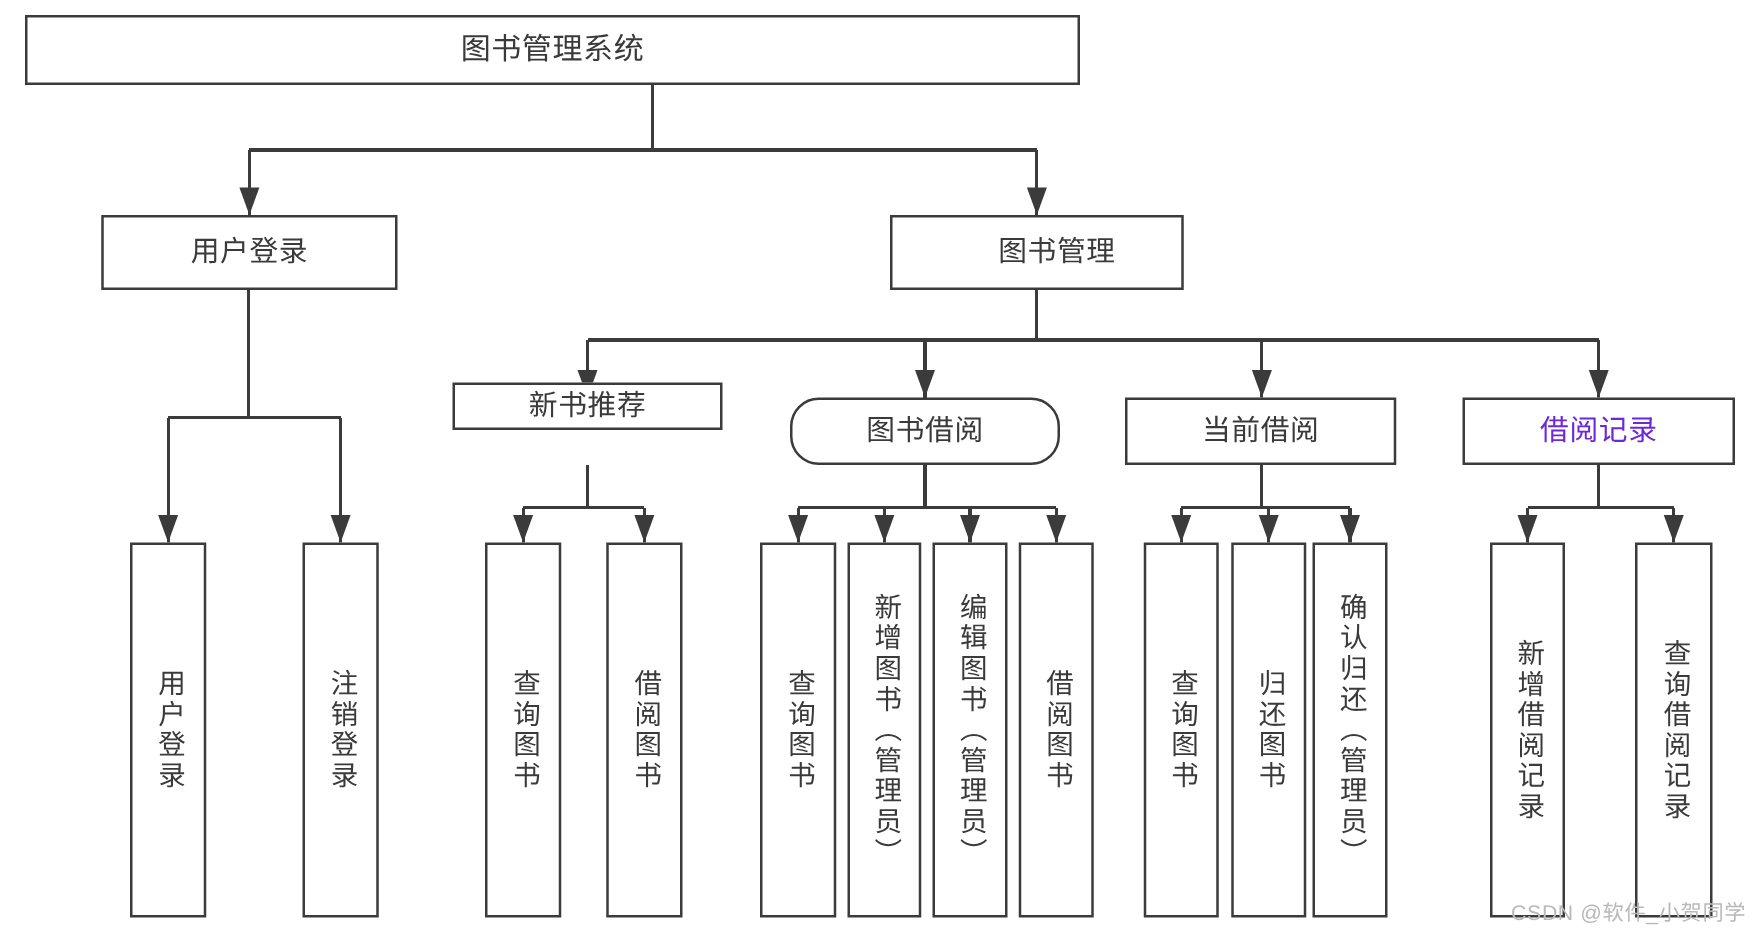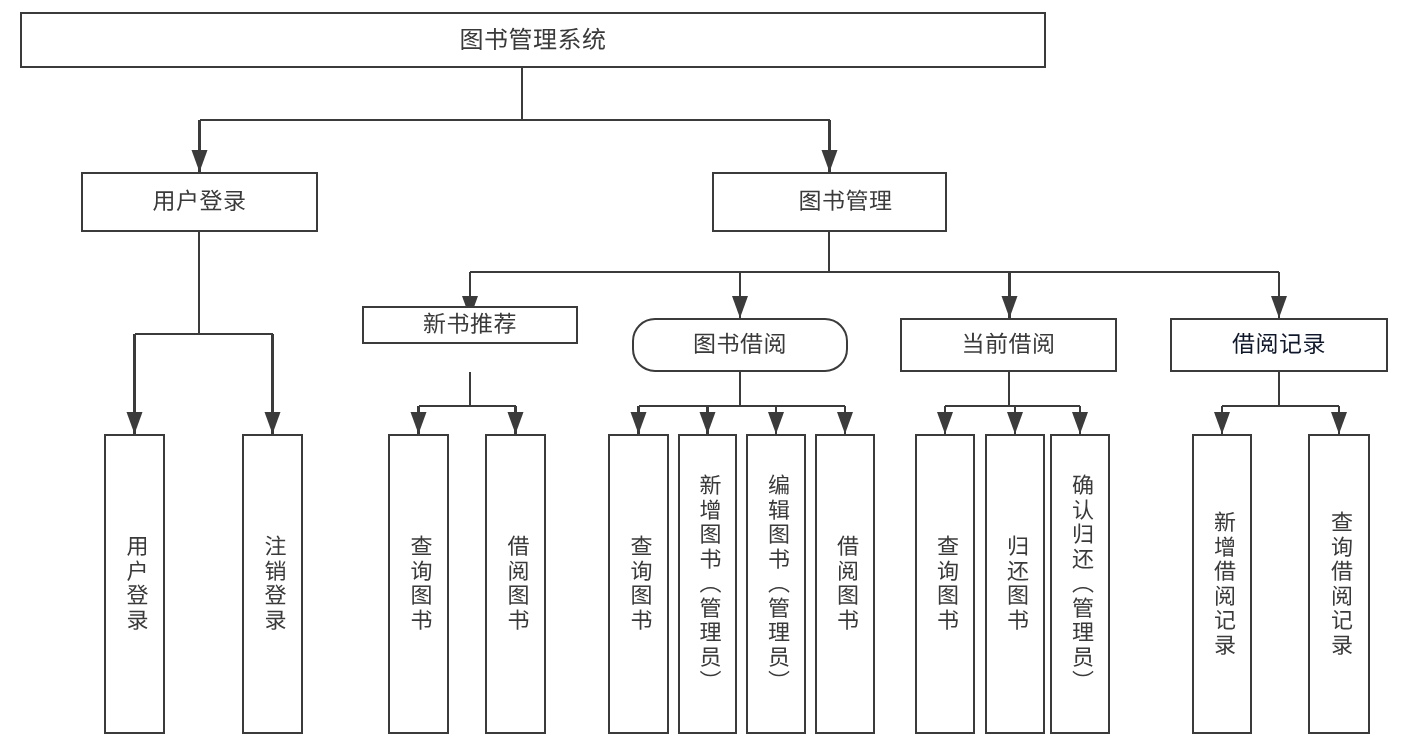--- a/index.html
+++ b/index.html
@@ -125,40 +125,40 @@
       <polygon points="1072,412 1088,412 1080,434" fill="#3b3b3b"></polygon>
       <line x1="1279" y1="372" x2="1279" y2="406" stroke="#3b3b3b" stroke-width="2.5" shape-rendering="crispEdges"></line>
       <line x1="1222" y1="406" x2="1339" y2="406" stroke="#3b3b3b" stroke-width="2.5" shape-rendering="crispEdges"></line>
       <line x1="1222" y1="406" x2="1222" y2="434" stroke="#3b3b3b" stroke-width="2.5" shape-rendering="crispEdges"></line>
       <polygon points="1214,412 1230,412 1222,434" fill="#3b3b3b"></polygon>
       <line x1="1339" y1="406" x2="1339" y2="434" stroke="#3b3b3b" stroke-width="2.5" shape-rendering="crispEdges"></line>
       <polygon points="1331,412 1347,412 1339,434" fill="#3b3b3b"></polygon>
     </svg>
 
   <div id="node-layer">
-      <div class="node-box horizontal root" style="left: 20px; top: 12px; width: 1026px; height: 56px; border-color: rgb(59, 59, 59);">
+      <div class="node-box horizontal root" style="left: 20px; top: 12px; width: 844px; height: 56px; border-color: rgb(59, 59, 59);">
         <div class="node-label" style="color: rgb(58, 58, 58);">图书管理系统</div>
       </div>
       <div class="node-box horizontal" style="left: 81px; top: 172px; width: 237px; height: 60px; border-color: rgb(59, 59, 59);">
         <div class="node-label" style="color: rgb(58, 58, 58);">用户登录</div>
       </div>
       <div class="node-box horizontal" style="left: 712px; top: 172px; width: 235px; height: 60px; border-color: rgb(59, 59, 59); padding-left: 32px;">
         <div class="node-label" style="color: rgb(58, 58, 58);">图书管理</div>
       </div>
       <div class="node-box horizontal" style="left: 362px; top: 306px; width: 216px; height: 38px; border-color: rgb(59, 59, 59);">
         <div class="node-label" style="color: rgb(58, 58, 58);">新书推荐</div>
       </div>
       <div class="node-box horizontal" style="left: 632px; top: 318px; width: 216px; height: 54px; border-color: rgb(59, 59, 59); border-radius: 23px;">
         <div class="node-label" style="color: rgb(58, 58, 58);">图书借阅</div>
       </div>
       <div class="node-box horizontal" style="left: 900px; top: 318px; width: 217px; height: 54px; border-color: rgb(59, 59, 59);">
         <div class="node-label" style="color: rgb(58, 58, 58);">当前借阅</div>
       </div>
       <div class="node-box horizontal" style="left: 1170px; top: 318px; width: 218px; height: 54px; border-color: rgb(59, 59, 59);">
-        <div class="node-label" style="color: #0f172a;">借阅记录</div>
+        <div class="node-label" style="color: #6d28d9;">借阅记录</div>
       </div>
       <div class="node-box vertical" style="left: 104px; top: 434px; width: 61px; height: 300px; border-color: rgb(59, 59, 59);">
         <div class="node-label" style="color: rgb(58, 58, 58);">用户登录</div>
       </div>
       <div class="node-box vertical" style="left: 242px; top: 434px; width: 61px; height: 300px; border-color: rgb(59, 59, 59);">
         <div class="node-label" style="color: rgb(58, 58, 58);">注销登录</div>
       </div>
       <div class="node-box vertical" style="left: 388px; top: 434px; width: 61px; height: 300px; border-color: rgb(59, 59, 59);">
         <div class="node-label" style="color: rgb(58, 58, 58);">查询图书</div>
       </div>
@@ -187,13 +187,14 @@
         <div class="node-label" style="color: rgb(58, 58, 58);">确认归还（管理员）</div>
       </div>
       <div class="node-box vertical" style="left: 1192px; top: 434px; width: 60px; height: 300px; border-color: rgb(59, 59, 59);">
         <div class="node-label" style="color: rgb(58, 58, 58);">新增借阅记录</div>
       </div>
       <div class="node-box vertical" style="left: 1308px; top: 434px; width: 62px; height: 300px; border-color: rgb(59, 59, 59);">
         <div class="node-label" style="color: rgb(58, 58, 58);">查询借阅记录</div>
       </div>
     </div>
 
+  <div class="watermark">CSDN @软件_小贺同学</div>
 </div>
 
 </body></html>

